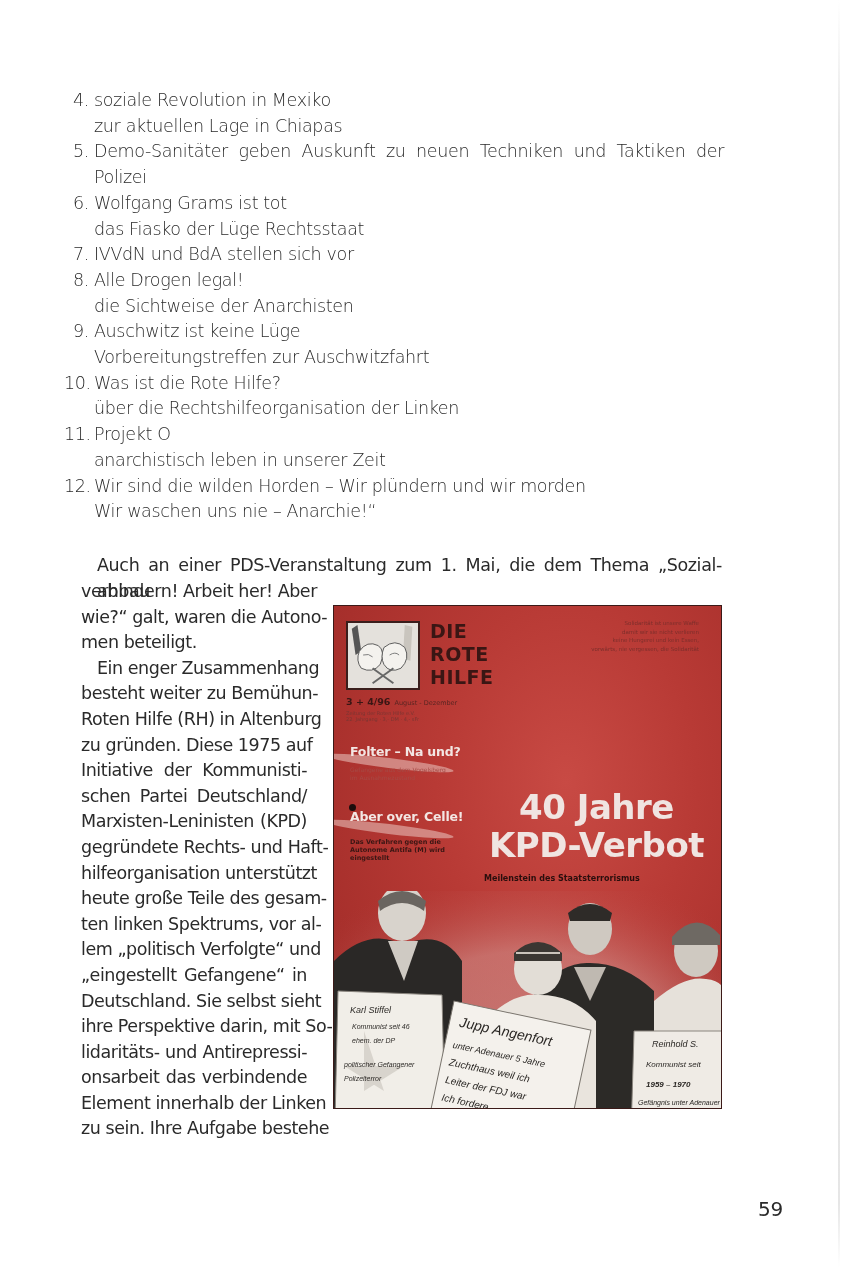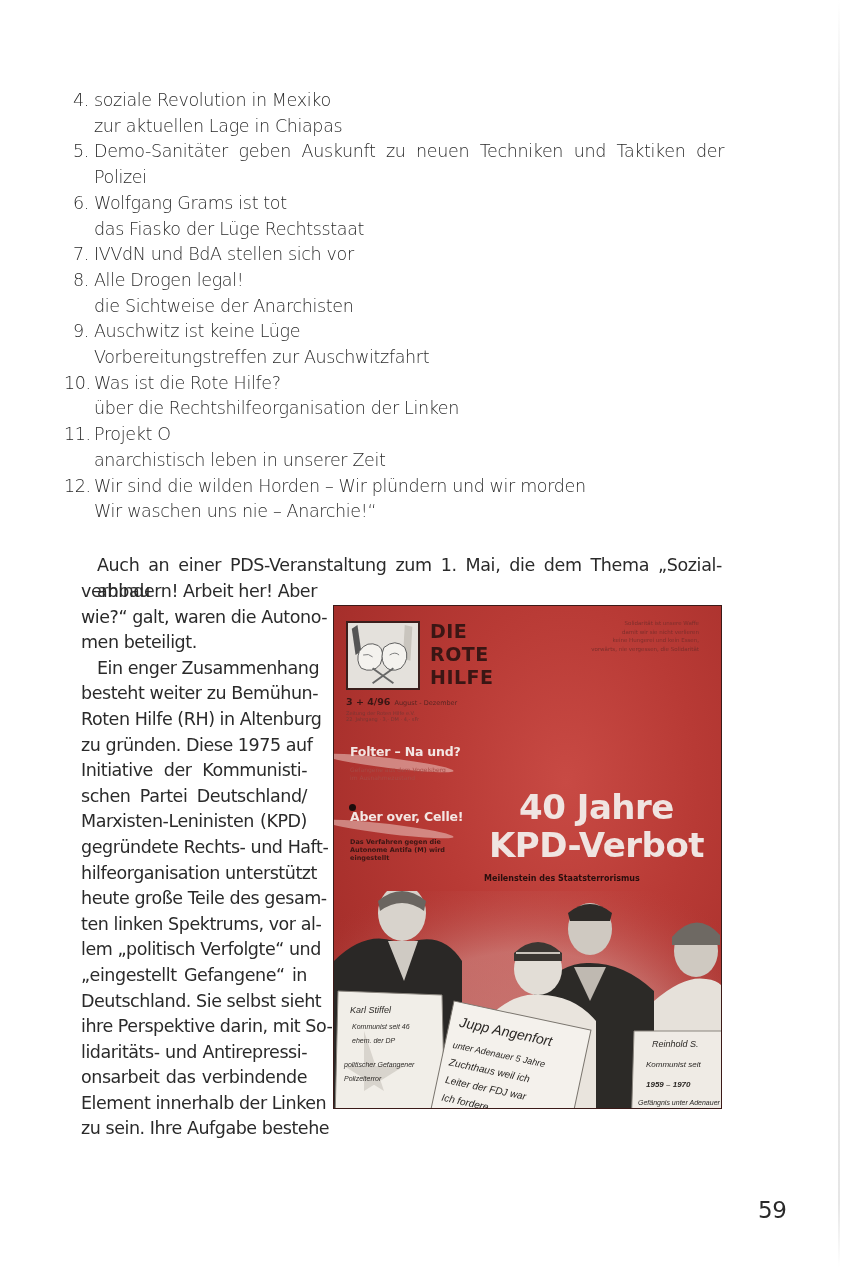--- a/index.html
+++ b/index.html
@@ -89,21 +89,21 @@
     .big-sub {
       position: absolute; left: 150px; top: 268px; width: 225px; text-align: left;
       font-size: 8px; font-weight: bold; color: #2a0e0d;
     }
     .photo {
       position: absolute; left: 0; top: 285px; width: 389px; height: 280px;
     }
     .photo svg { width: 100%; height: 100%; display: block; }
 
     .page-number {
-      position: absolute; left: 758px; top: 1197px; font-size: 23px; color: #2a2a2a; letter-spacing: -0.3px;
+      position: absolute; left: 758px; top: 1197px; font-size: 20px; color: #2a2a2a; letter-spacing: -0.3px;
     }
   </style>
 </head>
 <body>
 
 <div class="page-edge"></div>
 
 <div class="list">
   <div class="list-item">
     <span class="list-num">4.</span>

